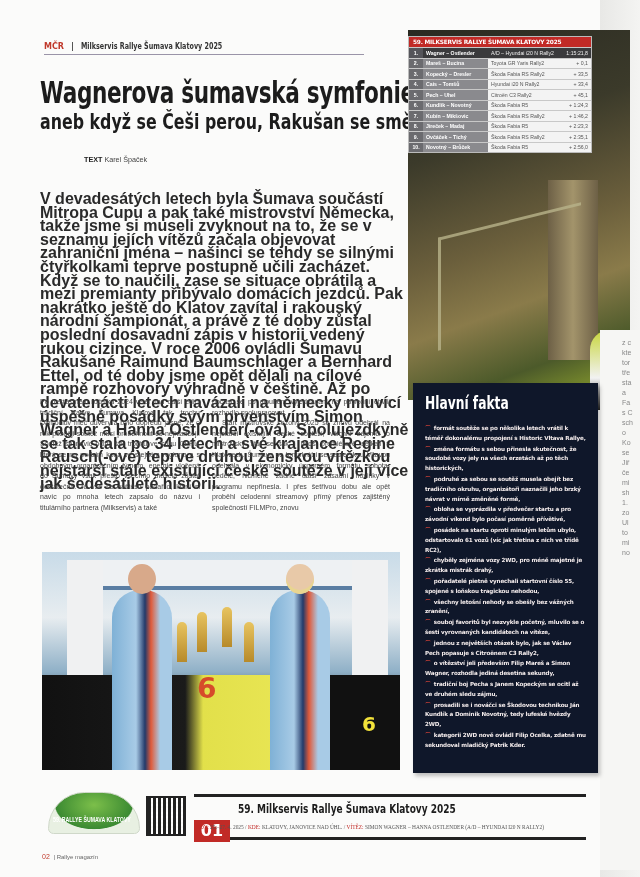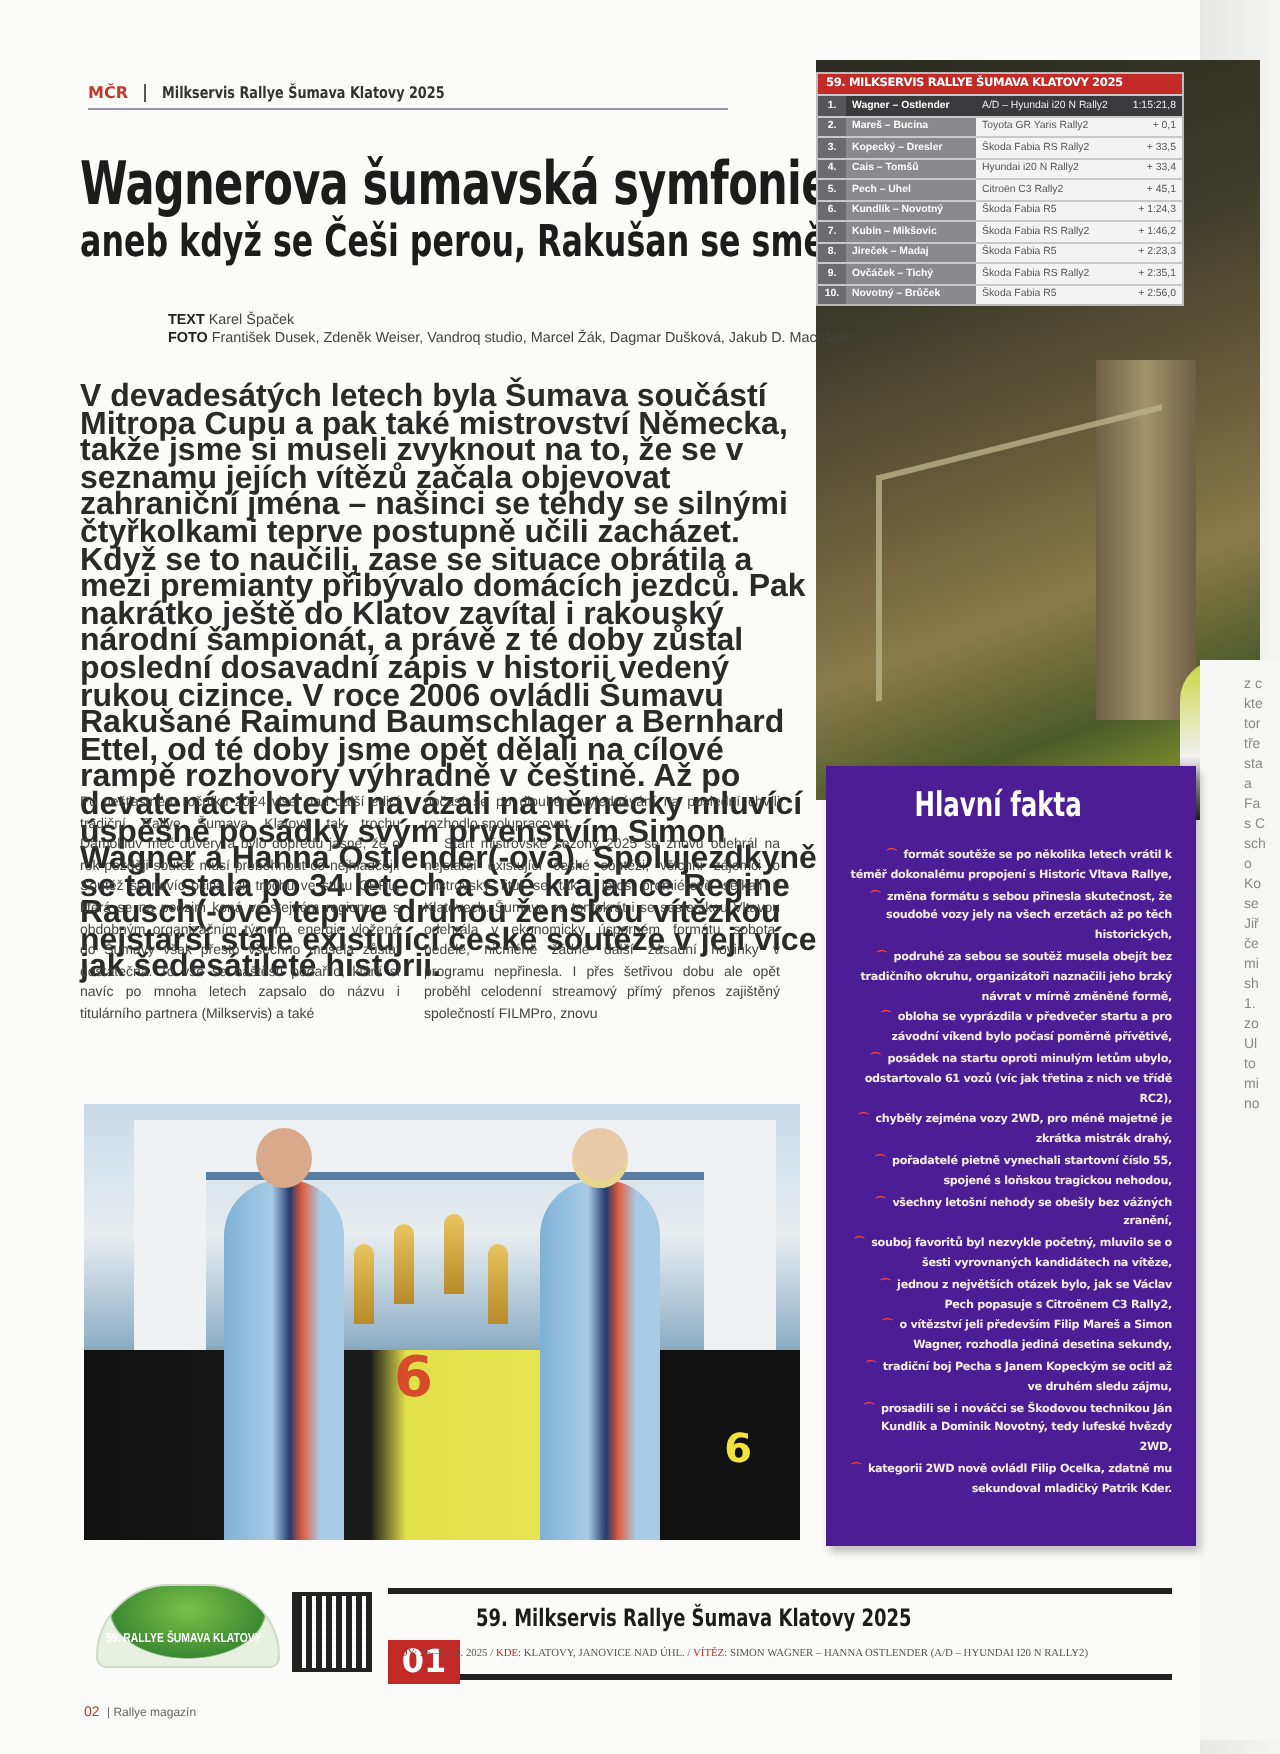--- a/index.html
+++ b/index.html
@@ -148,23 +148,22 @@
   }
   .results-row.first .car { background:#3a3a3c; color:#eee; }
   .results-row .time {
     flex:1; text-align:right; padding-right:3px; color:#555; background:#f3f3f3;
     height:100%; display:flex; align-items:center; justify-content:flex-end;
   }
   .results-row.first .time { background:#3a3a3c; color:#eee; }
 
   .facts-box {
     position:absolute; left:413px; top:383px; width:185px; height:390px;
-    background:#4c1d95; color:#fff; padding:10px 12px 8px 12px; box-sizing:border-box;
+    background:#0f172a; color:#fff; padding:10px 12px 8px 12px; box-sizing:border-box;
     box-shadow:2px 3px 4px rgba(0,0,0,.25);
-    text-align:right;
   }
   .facts-title {
     font-family:"DejaVu Sans", sans-serif; font-weight:bold; font-size:17px;
     transform:scaleX(.72); transform-origin:left; white-space:nowrap; margin-bottom:10px;
   }
   .facts-list { list-style:none; margin:0; padding:0; }
   .facts-list li {
     font-family:"DejaVu Sans", sans-serif; font-size:5.6px; line-height:9.8px;
     font-weight:bold; letter-spacing:-.15px; color:#f4ecec;
   }
@@ -230,21 +229,20 @@
 <div class="section-header">
   <span class="section-tag">MČR</span>
   <span class="section-title">Milkservis Rallye Šumava Klatovy 2025</span>
 </div>
 
 <div class="headline">Wagnerova šumavská symfonie</div>
 <div class="subheadline">aneb když se Češi perou, Rakušan se směje</div>
 
 <div class="credits">
   <div><b>TEXT</b> <span>Karel Špaček</span></div>
-  <div><b>FOTO</b> <span>František Dusek, Zdeněk Weiser, Vandroq studio, Marcel Žák, Dagmar Dušková, Jakub D. Machálek</span></div>
 </div>
 
 <div class="lead">V devadesátých letech byla Šumava součástí Mitropa Cupu a pak také mistrovství Německa, takže jsme si museli zvyknout na to, že se v seznamu jejích vítězů začala objevovat zahraniční jména – našinci se tehdy se silnými čtyřkolkami teprve postupně učili zacházet. Když se to naučili, zase se situace obrátila a mezi premianty přibývalo domácích jezdců. Pak nakrátko ještě do Klatov zavítal i rakouský národní šampionát, a právě z té doby zůstal poslední dosavadní zápis v historii vedený rukou cizince. V roce 2006 ovládli Šumavu Rakušané Raimund Baumschlager a Bernhard Ettel, od té doby jsme opět dělali na cílové rampě rozhovory výhradně v češtině. Až po devatenácti letech navázali na německy mluvící úspěšné posádky svým prvenstvím Simon Wagner a Hanna Ostlender(-ová). Spolujezdkyně se tak stala po 34 letech a své krajance Regine Rausch(-ové) teprve druhou ženskou vítězkou nejstarší stále existující české soutěže v její více jak šedesátileté historii.</div>
 
 <div class="col col1">
   <p>Po nešťastném ročníku 2024 visel nad další edicí tradiční Rallye Šumava Klatovy tak trochu Damoklův meč důvěry a bylo dopředu jasné, že o rok později soutěž musí proběhnout co nejhladčeji. Soutěž se navíc ocitla tak trochu ve stínu CERu, která se na podzim koná ve stejném regionu a s obdobným organizačním týmem, energie vložená do Šumavy však přesto všechno musela zůstat dostatečná. To vše se naštěstí podařilo, klání si navíc po mnoha letech zapsalo do názvu i titulárního partnera (Milkservis) a také</p>
 </div>
 <div class="col col2">
   <p>počasí se po dlouhém vyjednávání na poslední chvíli rozhodlo spolupracovat.</p>
   <p>Start mistrovské sezony 2025 se znovu odehrál na nejstarší existující české soutěži, všichni zájemci o mistrovský titul se tak i letos premiérově setkali v Klatovech. Šumava se tentokrát i se sesterskou Vltavou odehrála v ekonomicky úsporném formátu sobota-neděle, nicméně žádné další zásadní novinky v programu nepřinesla. I přes šetřivou dobu ale opět proběhl celodenní streamový přímý přenos zajištěný společností FILMPro, znovu</p>

